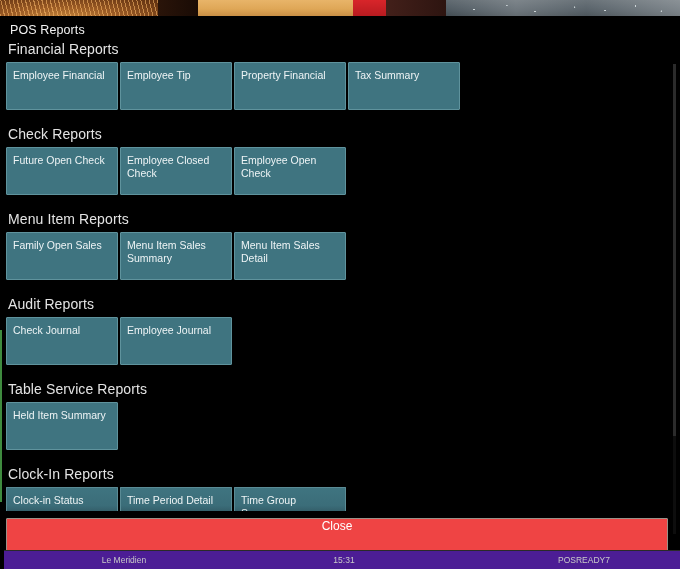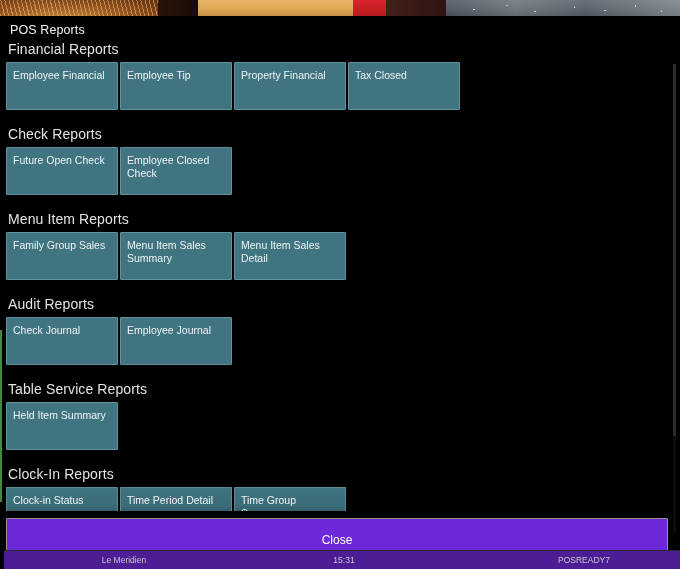--- a/index.html
+++ b/index.html
@@ -141,25 +141,25 @@
     width: 3px; height: 372px;
     background: #2b2b2b;
   }
 
   
   .close-bar {
     position: absolute;
     left: 6px; top: 502px;
     width: 662px; height: 43px;
     box-sizing: border-box;
-    background: #6d28d9;
+    background: #ef4444;
     border: 1px solid #9a9189;
     border-radius: 1px;
     display: flex;
-    align-items: center;
+    align-items: flex-start;
     justify-content: center;
     color: #ffffff;
     font-size: 12px;
     cursor: pointer;
   }
 
   
   .status-bar {
     position: absolute;
     left: 4px; bottom: 0;
@@ -198,36 +198,37 @@
     <div class="page-title">POS Reports</div>
 
     <div class="scroll-area" id="scroll-area">
 
     <div class="group">
           <div class="group-title">Financial Reports</div>
           <div class="tile-row">
             <div class="tile"><span>Employee Financial</span></div>
             <div class="tile"><span>Employee Tip</span></div>
             <div class="tile"><span>Property Financial</span></div>
-            <div class="tile"><span>Tax Closed</span></div>
+            <div class="tile"><span>Tax Summary</span></div>
           </div>
         </div>
         <div class="group-spacer"></div>
         <div class="group">
           <div class="group-title">Check Reports</div>
           <div class="tile-row">
             <div class="tile"><span>Future Open Check</span></div>
             <div class="tile"><span>Employee Closed Check</span></div>
+            <div class="tile"><span>Employee Open Check</span></div>
           </div>
         </div>
         <div class="group-spacer"></div>
         <div class="group">
           <div class="group-title">Menu Item Reports</div>
           <div class="tile-row">
-            <div class="tile"><span>Family Group Sales</span></div>
+            <div class="tile"><span>Family Open Sales</span></div>
             <div class="tile"><span>Menu Item Sales Summary</span></div>
             <div class="tile"><span>Menu Item Sales Detail</span></div>
           </div>
         </div>
         <div class="group-spacer"></div>
         <div class="group">
           <div class="group-title">Audit Reports</div>
           <div class="tile-row">
             <div class="tile"><span>Check Journal</span></div>
             <div class="tile"><span>Employee Journal</span></div>

